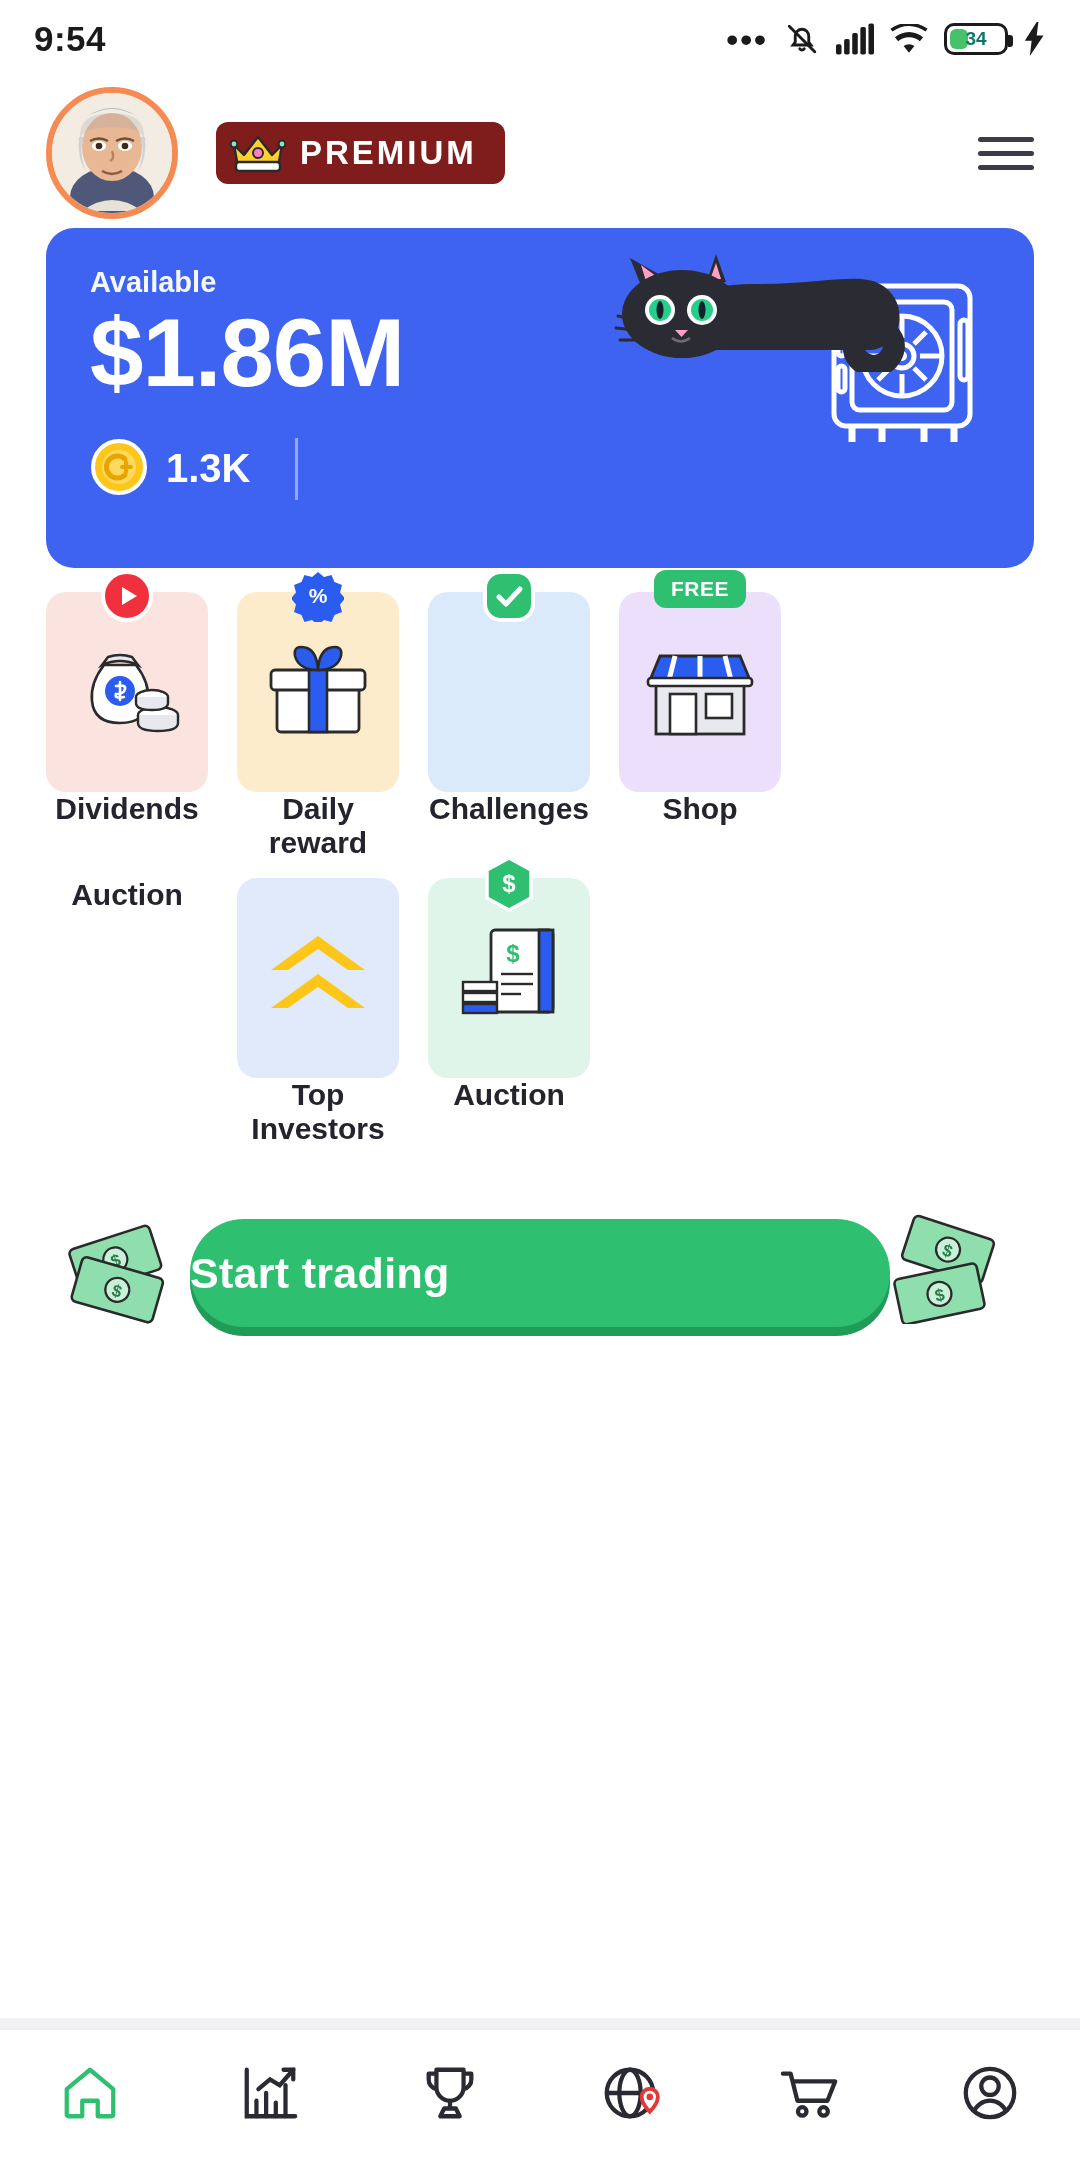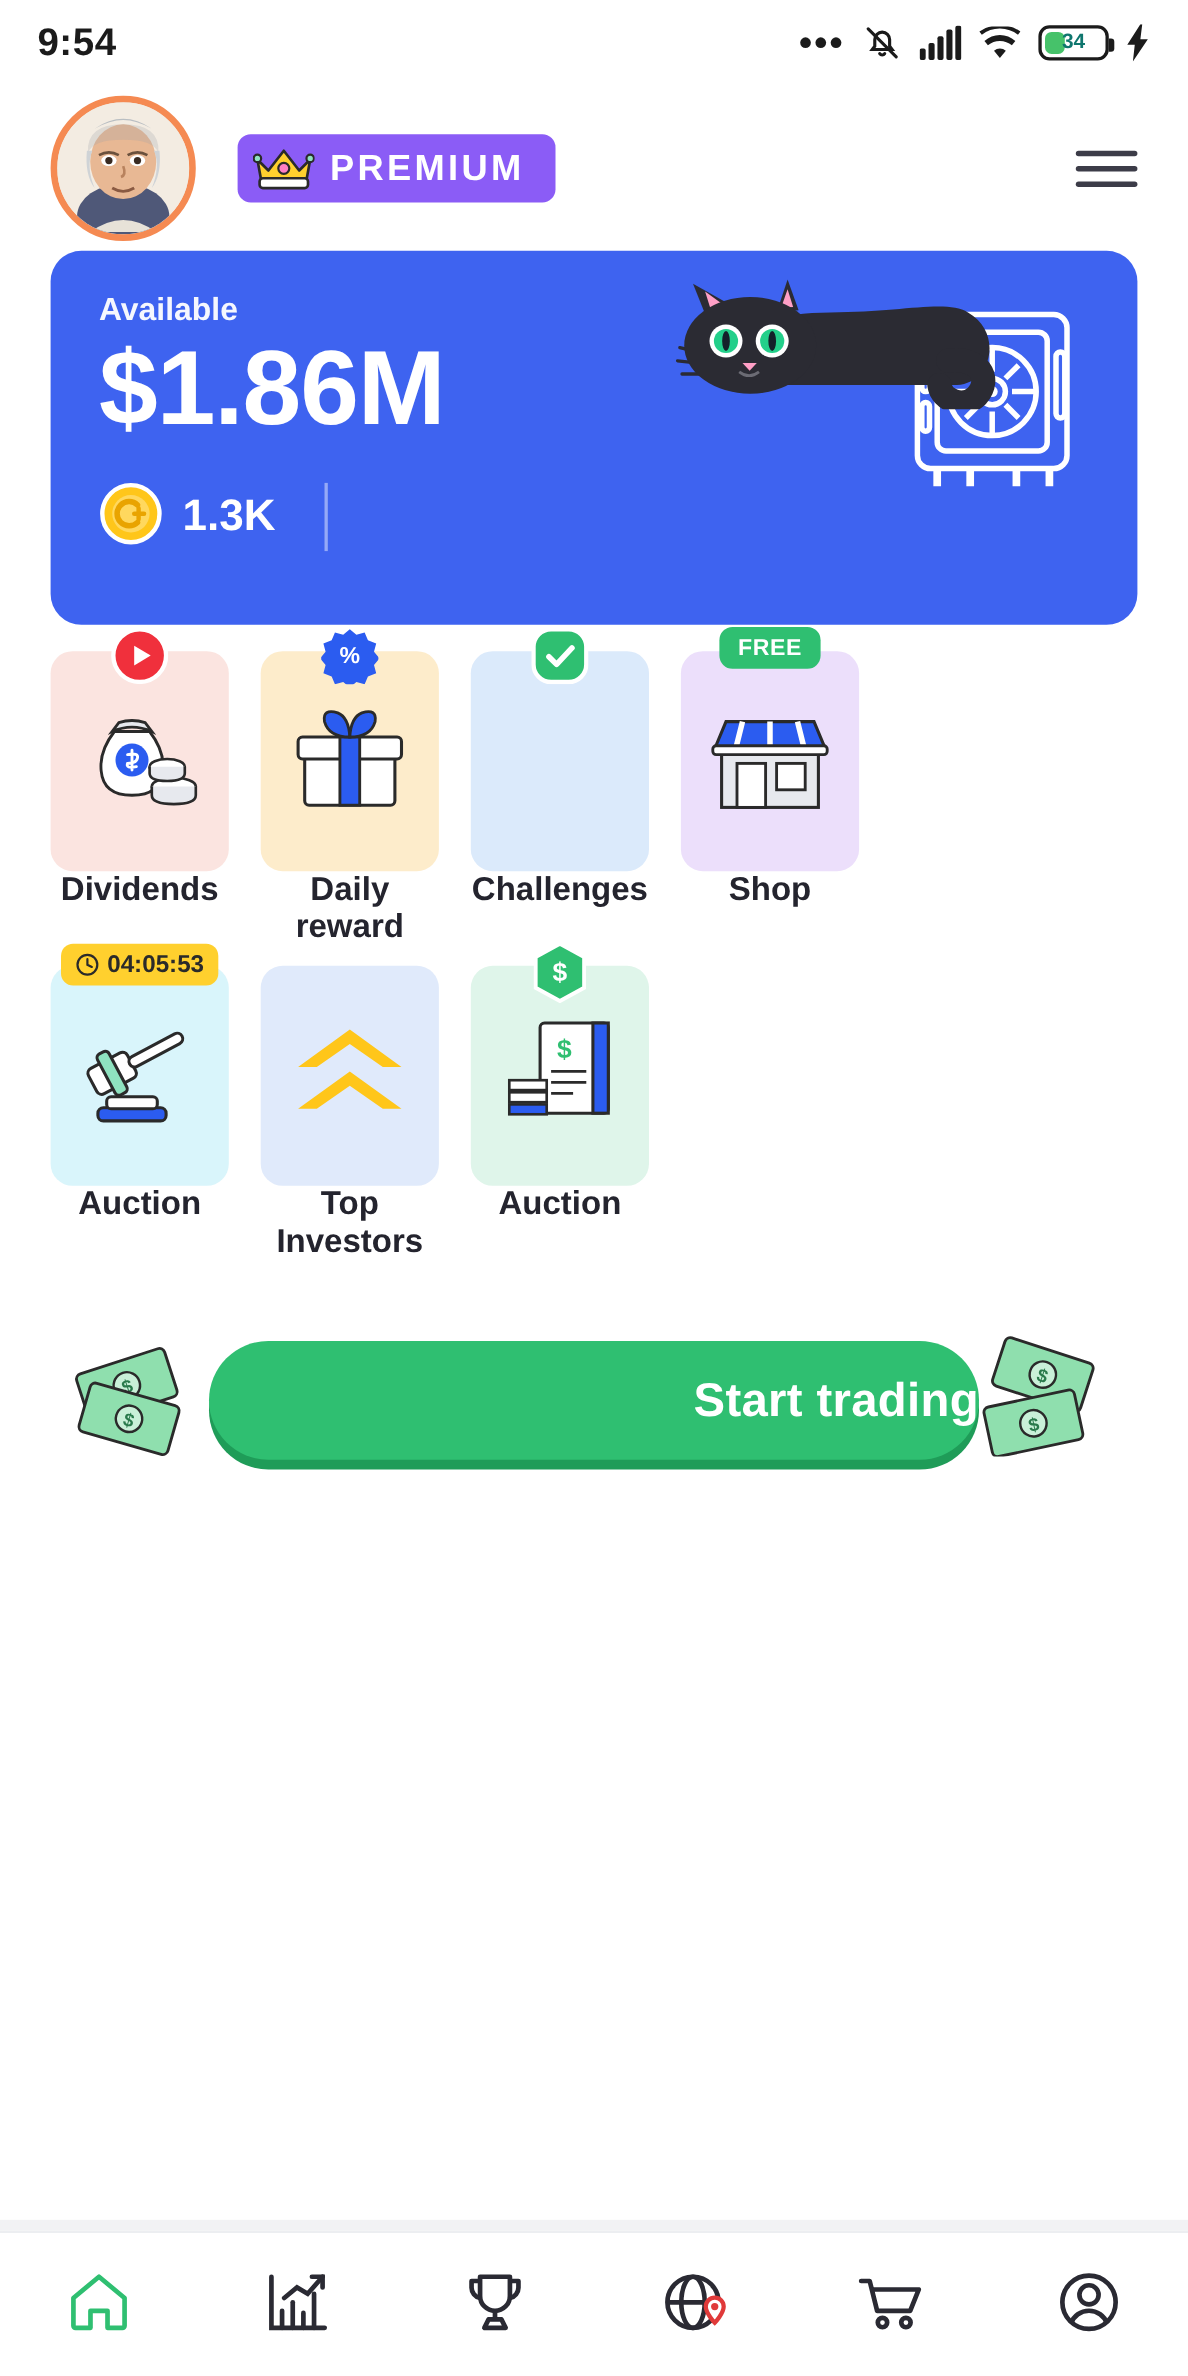--- a/index.html
+++ b/index.html
@@ -42,21 +42,21 @@
     height: 150px; display: flex; align-items: center; padding: 0 46px;
     position: relative;
   }
   .avatar {
     width: 132px; height: 132px; border-radius: 50%;
     border: 6px solid #f58a52; overflow: hidden; flex: none;
     background: #efe7dd; position: relative;
   }
   .premium {
     margin-left: 38px;
-    background: #8b5cf6; border-radius: 12px;
+    background: #7f1d1d; border-radius: 12px;
     height: 62px; display: flex; align-items: center;
     padding: 0 28px 0 14px; gap: 14px;
   }
   .premium .label {
     color: #fff; font-size: 33px; font-weight: 700; letter-spacing: 3px;
   }
   .burger { margin-left: auto; width: 56px; }
   .burger span {
     display: block; height: 5px; background: #3c3c48; border-radius: 3px;
     margin: 9px 0;
@@ -106,21 +106,21 @@
   }
 
   
   .cta-wrap {
     margin: 52px 46px 0; position: relative; height: 150px;
     display: flex; align-items: center; justify-content: center;
   }
   .cta {
     width: 700px; height: 108px; border-radius: 54px;
     background: #2fbf71; box-shadow: 0 9px 0 #1f9c58;
-    display: flex; align-items: center; justify-content: flex-end;
+    display: flex; align-items: center; justify-content: flex-start;
     color: #fff; font-size: 43px; font-weight: 800; letter-spacing: .3px;
     position: relative; z-index: 2;
   }
   .cash { position: absolute; z-index: 1; }
   .cash.left { left: 22px; top: 18px; }
   .cash.right { right: 16px; top: 16px; }
 
   
   .bottom-spacer { position: absolute; left: 0; right: 0; bottom: 132px; height: 10px; background: #f2f2f4; }
   .bottomnav {
@@ -346,40 +346,20 @@
           </svg>
         </span>
       </div>
       <div class="tile-label">Shop</div>
     </div>
   </div>
 
   <div class="tile-row">
 
     <div class="tile">
-      <div class="tile-box" style="background:#d9f5fb">
-        <span class="badge-timer">
-          <svg width="22" height="22" viewBox="0 0 22 22">
-            <circle cx="11" cy="11" r="9" fill="none" stroke="#2a2a2a" stroke-width="2"></circle>
-            <path d="M11 6 L11 11 L15 13" stroke="#2a2a2a" stroke-width="2" fill="none" stroke-linecap="round"></path>
-          </svg>
-          <span>04:05:53</span>
-        </span>
-        <span>
-          <svg width="120" height="110" viewBox="0 0 120 110">
-            <g transform="rotate(-28 60 55)">
-              <rect x="18" y="30" width="40" height="26" rx="5" fill="#ffffff" stroke="#2a2a2a" stroke-width="2.8"></rect>
-              <rect x="32" y="22" width="12" height="42" rx="4" fill="#8fe3c0" stroke="#2a2a2a" stroke-width="2.8"></rect>
-              <rect x="56" y="38" width="54" height="10" rx="5" fill="#ffffff" stroke="#2a2a2a" stroke-width="2.8"></rect>
-            </g>
-            <rect x="22" y="86" width="62" height="12" rx="5" fill="#2b5cf0" stroke="#2a2a2a" stroke-width="2.8"></rect>
-            <rect x="30" y="76" width="46" height="11" rx="4" fill="#ffffff" stroke="#2a2a2a" stroke-width="2.8"></rect>
-          </svg>
-        </span>
-      </div>
       <div class="tile-label">Auction</div>
     </div>
 
     <div class="tile">
       <div class="tile-box" style="background:#e0eafb">
         <span>
           <svg width="110" height="100" viewBox="0 0 110 100">
             <path d="M8 44 L55 10 L102 44 L85 44 L55 23 L25 44 Z" fill="#ffc61a"></path>
             <path d="M8 82 L55 48 L102 82 L85 82 L55 61 L25 82 Z" fill="#ffc61a"></path>
           </svg>

